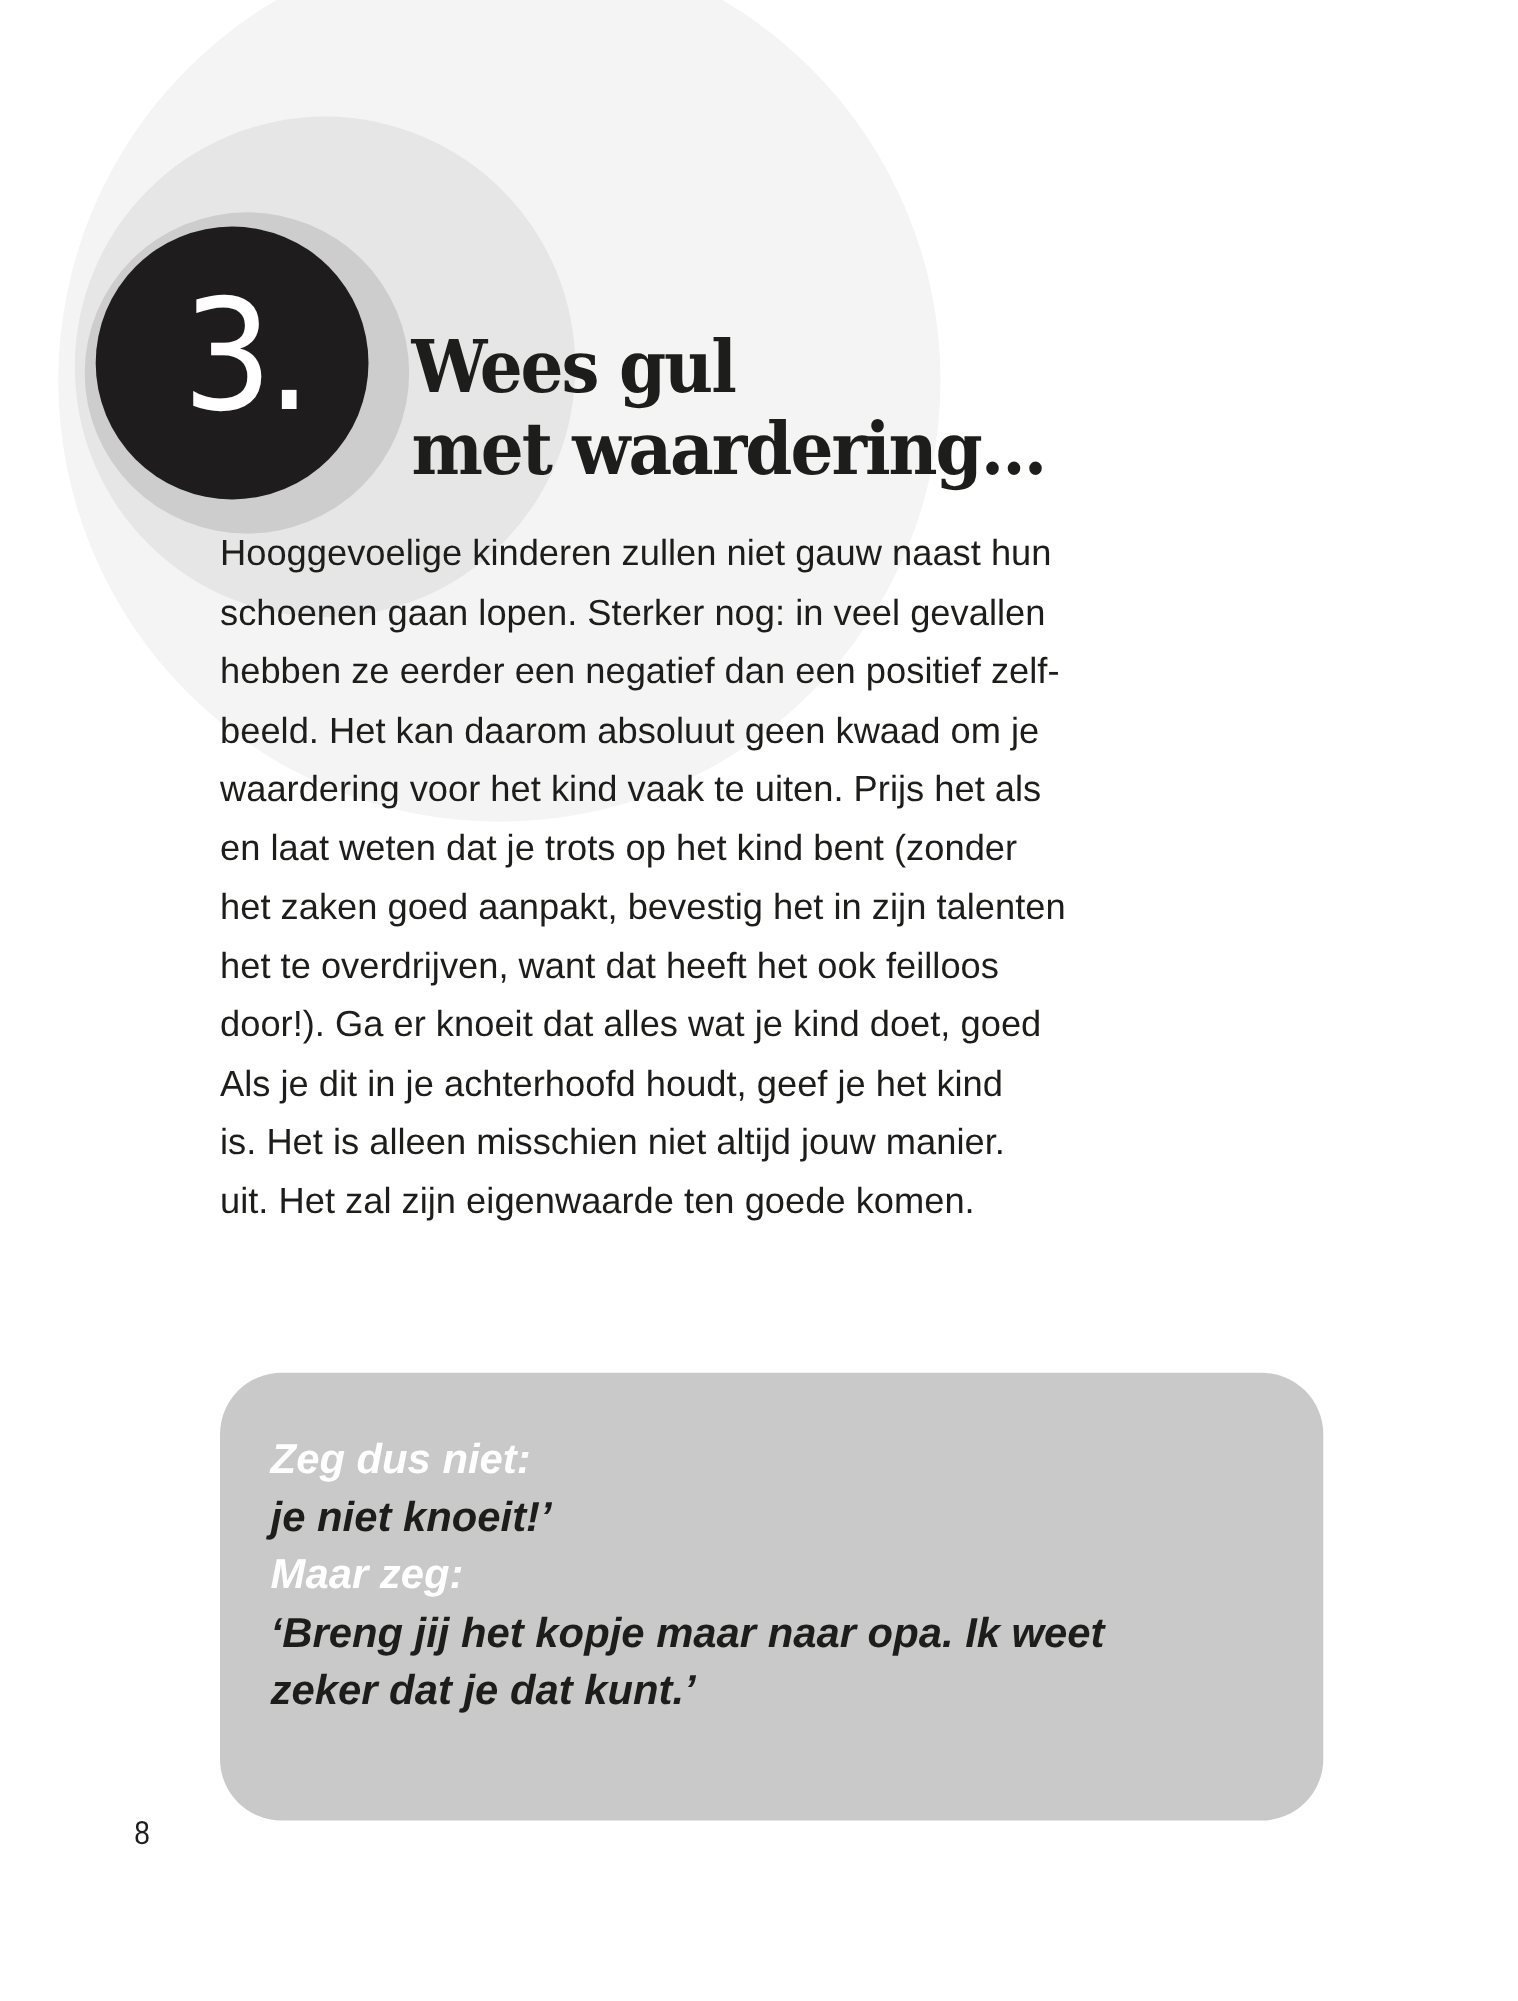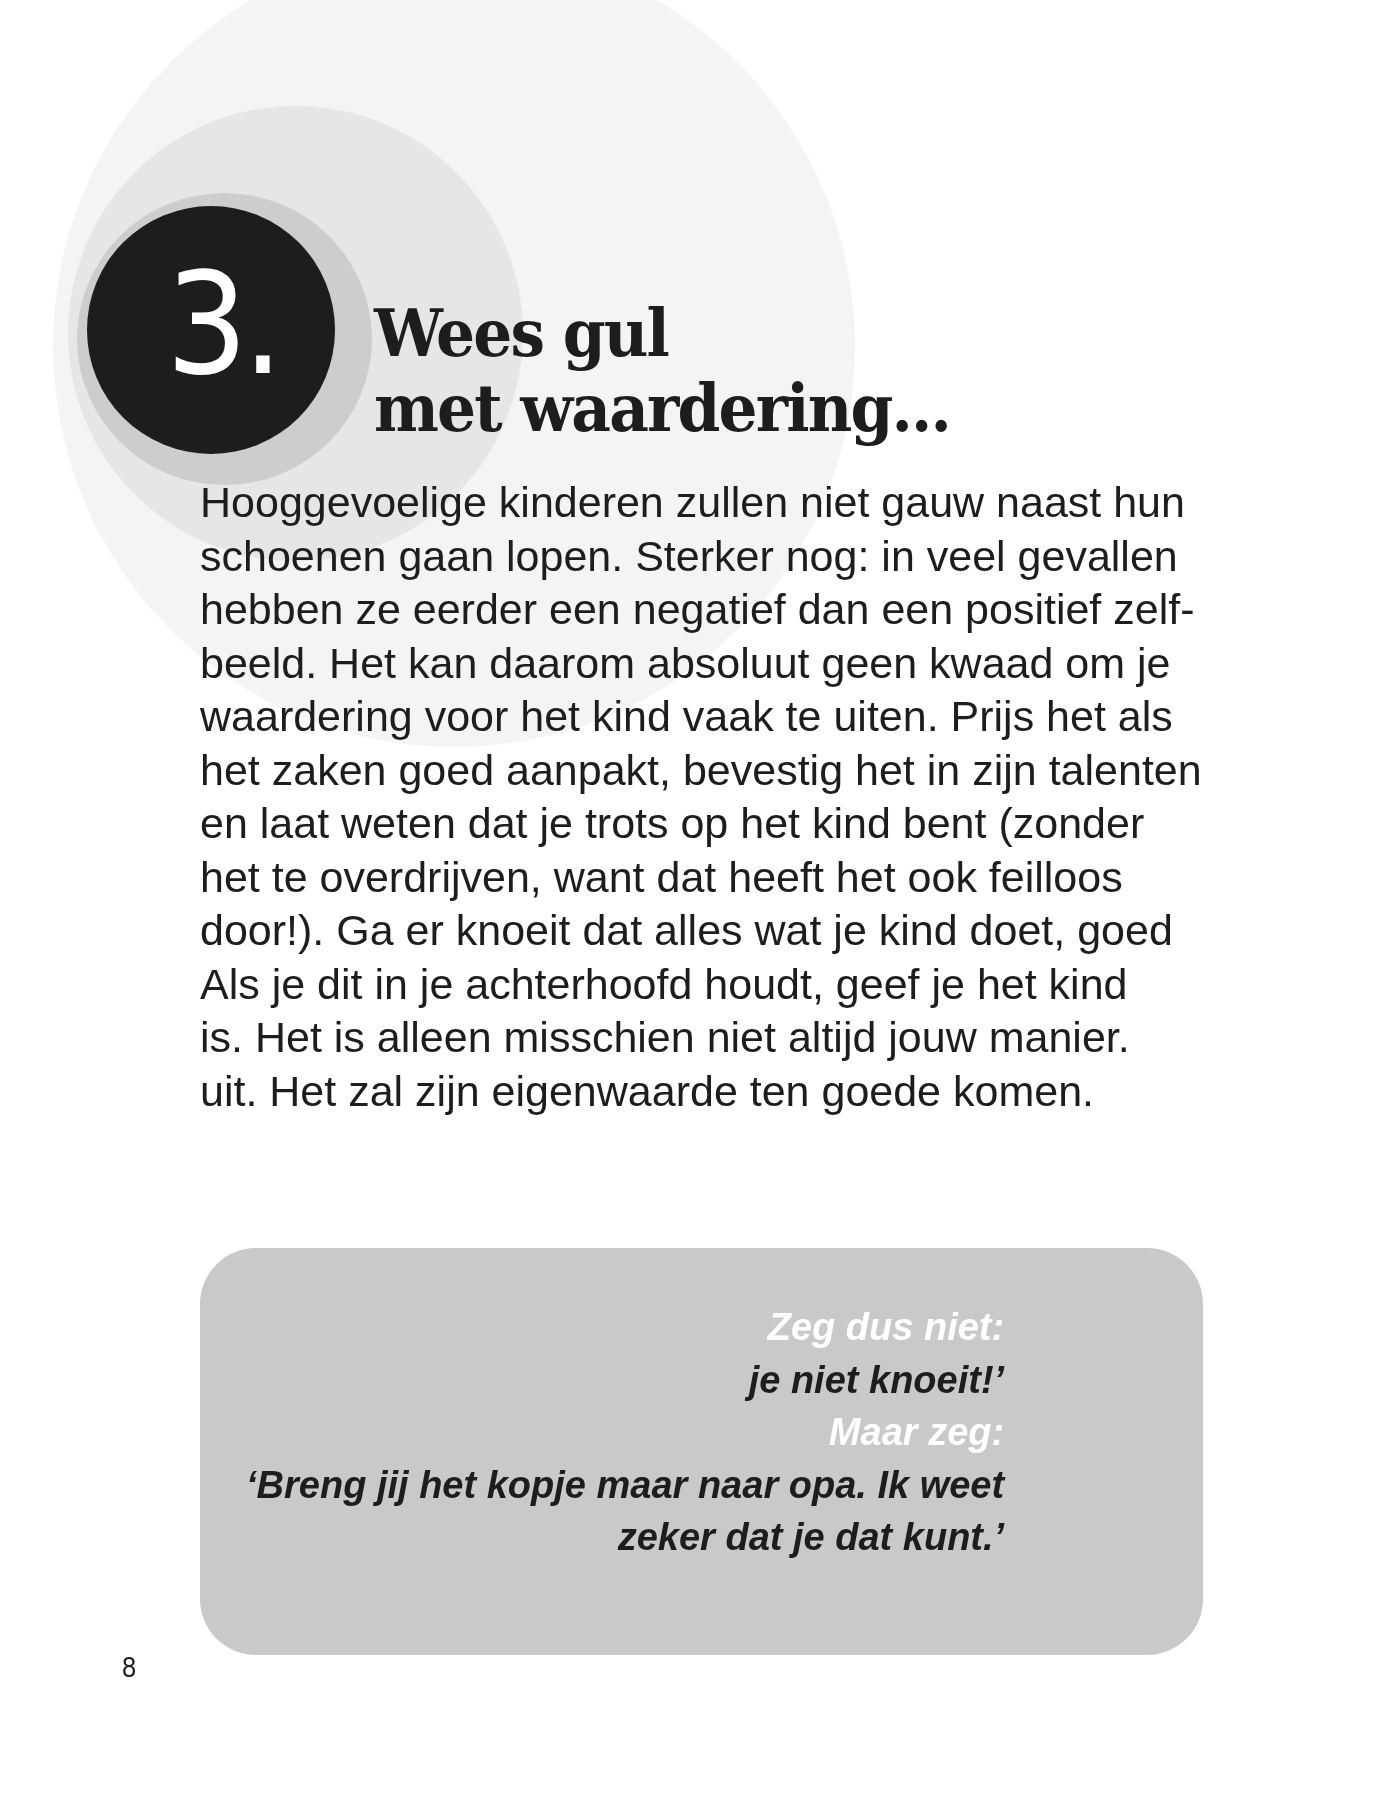--- a/index.html
+++ b/index.html
@@ -65,21 +65,21 @@
       transform-origin: left top;
       white-space: nowrap;
     }
     .title span { display: block; }
     .body-text {
       position: absolute;
       left: 200px;
       top: 476px;
       width: 1010px;
       font-family: "Liberation Sans", sans-serif;
-      font-size: 43px;
+      font-size: 33px;
       line-height: 53.5px;
       color: #1d1d1b;
       margin: 0;
     }
     .body-text span.line {
       display: block;
       white-space: nowrap;
     }
     .callout {
       position: absolute;
@@ -93,21 +93,20 @@
     .callout-inner {
       position: absolute;
       left: 46px;
       top: 53px;
       font-family: "Liberation Sans", sans-serif;
       font-weight: bold;
       font-style: italic;
       font-size: 38px;
       line-height: 52.6px;
       white-space: nowrap;
-      text-align: right;
     }
     .callout-inner span { display: block; }
     .label { color: #ffffff; }
     .quote { color: #1d1d1b; }
     .page-number {
       position: absolute;
       left: 122px;
       top: 1650px;
       font-family: "Liberation Sans", sans-serif;
       font-size: 30px;
@@ -131,22 +130,22 @@
   <span>Wees gul</span>
   <span>met waardering...</span>
 </h1>
 
 <p class="body-text">
   <span class="line">Hooggevoelige kinderen zullen niet gauw naast hun</span>
   <span class="line">schoenen gaan lopen. Sterker nog: in veel gevallen</span>
   <span class="line">hebben ze eerder een negatief dan een positief zelf-</span>
   <span class="line">beeld. Het kan daarom absoluut geen kwaad om je</span>
   <span class="line">waardering voor het kind vaak te uiten. Prijs het als</span>
+  <span class="line">en laat weten dat je trots op het kind bent (zonder</span>
   <span class="line">het zaken goed aanpakt, bevestig het in zijn talenten</span>
-  <span class="line">en laat weten dat je trots op het kind bent (zonder</span>
   <span class="line">het te overdrijven, want dat heeft het ook feilloos</span>
   <span class="line">door!). Ga er knoeit dat alles wat je kind doet, goed</span>
   <span class="line">Als je dit in je achterhoofd houdt, geef je het kind</span>
   <span class="line">is. Het is alleen misschien niet altijd jouw manier.</span>
   <span class="line">uit. Het zal zijn eigenwaarde ten goede komen.</span>
 </p>
 
 <div class="callout">
   <div class="callout-inner">
     <span class="label">Zeg dus niet:</span>

